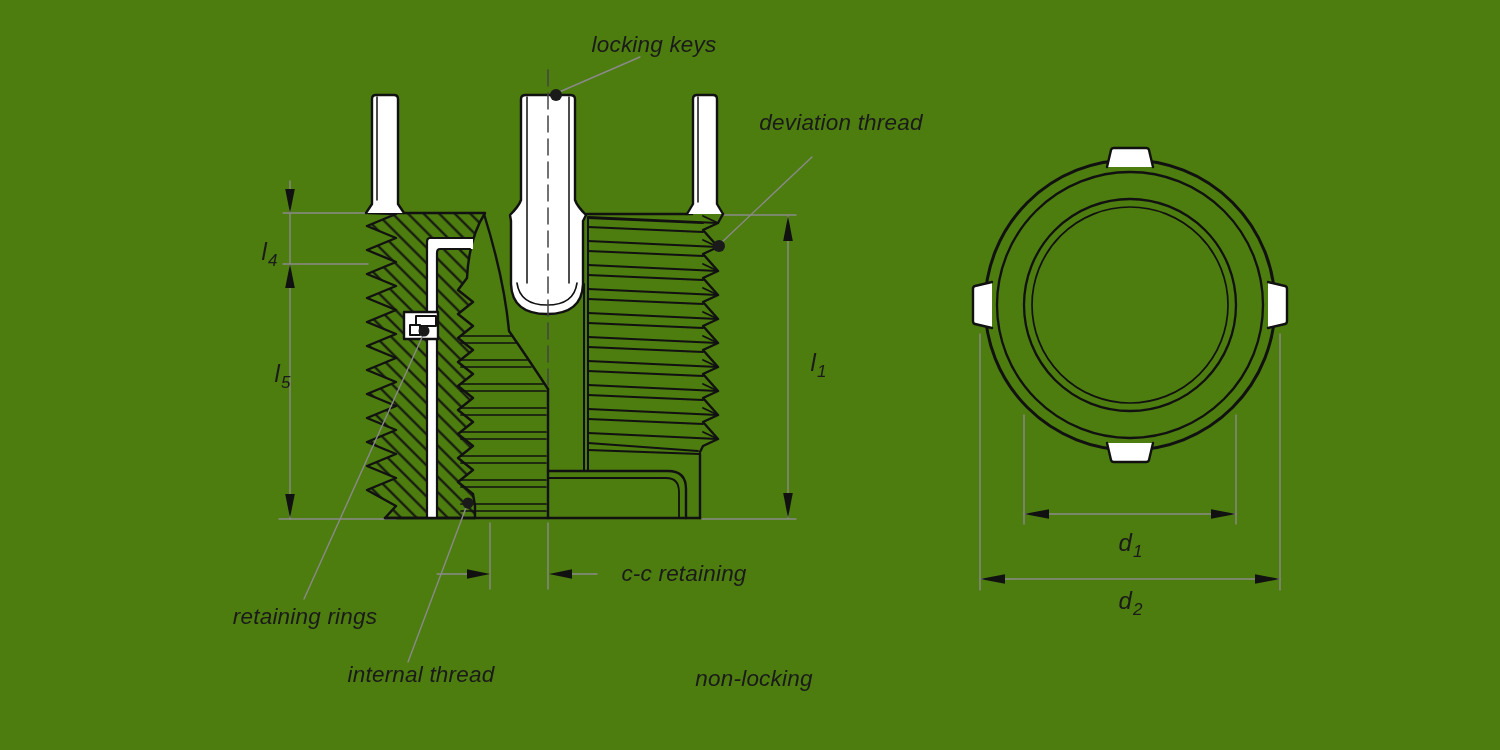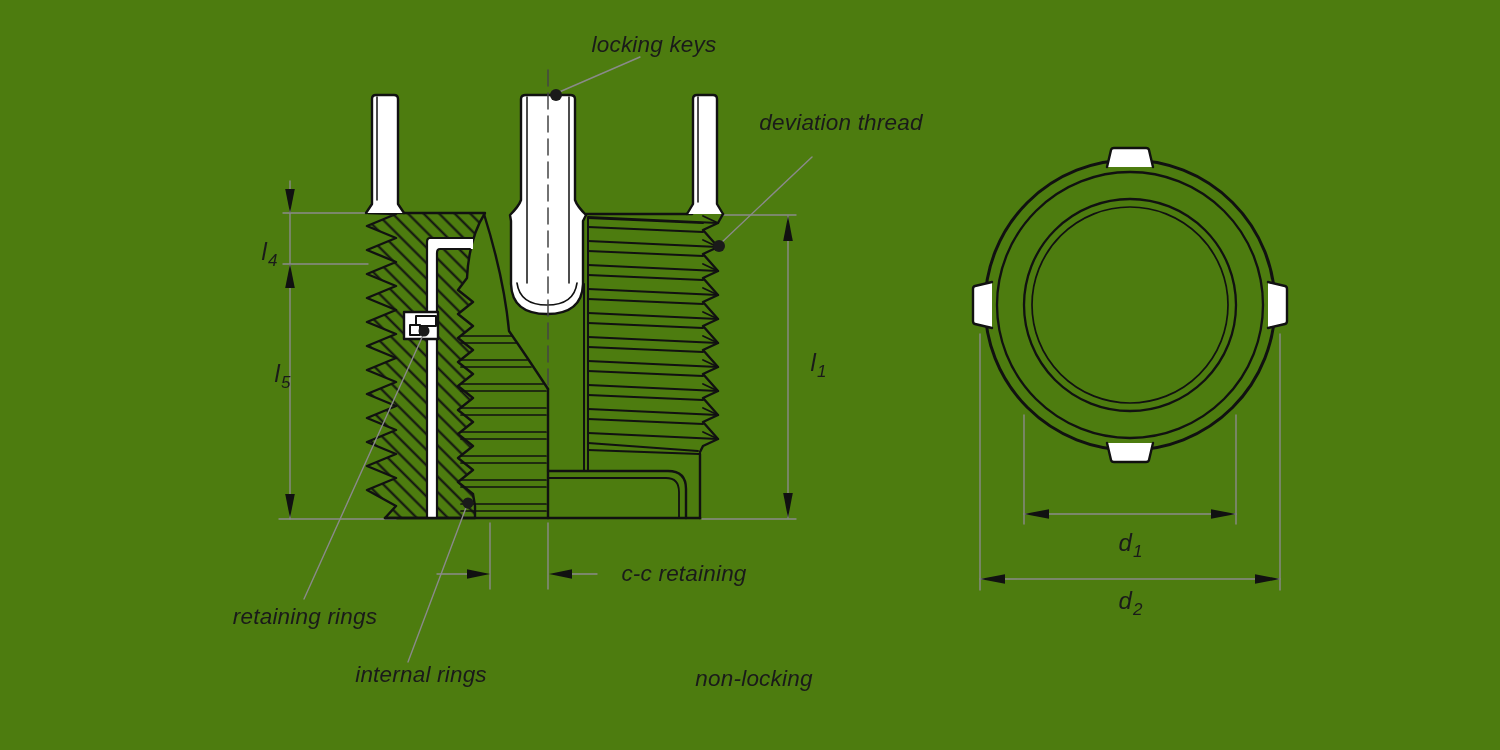--- a/index.html
+++ b/index.html
@@ -201,21 +201,21 @@
       <polygon points="1236,514 1211,509.2 1211,518.8"></polygon>
       <polygon points="980,579 1005,574.2 1005,583.8"></polygon>
       <polygon points="1280,579 1255,574.2 1255,583.8"></polygon>
     </g>
   </g>
 </svg>
 
 <div class="label" style="left:654px;top:45px">locking keys</div>
 <div class="label" style="left:841px;top:123px">deviation thread</div>
 <div class="label" style="left:305px;top:617px">retaining rings</div>
-<div class="label" style="left:421px;top:675px">internal rings</div>
+<div class="label" style="left:421px;top:675px">internal thread</div>
 <div class="label" style="left:684px;top:574px">c-c retaining</div>
 <div class="label" style="left:754px;top:679px">non-locking</div>
 
 <div class="label dim-label" style="left:269px;top:252px"><span>l</span><span class="sub">4</span></div>
 <div class="label dim-label" style="left:282px;top:374px"><span>l</span><span class="sub">5</span></div>
 <div class="label dim-label" style="left:818px;top:363px"><span>l</span><span class="sub">1</span></div>
 <div class="label dim-label" style="left:1130px;top:543px"><span>d</span><span class="sub">1</span></div>
 <div class="label dim-label" style="left:1130px;top:601px"><span>d</span><span class="sub">2</span></div>
 
 </div>

